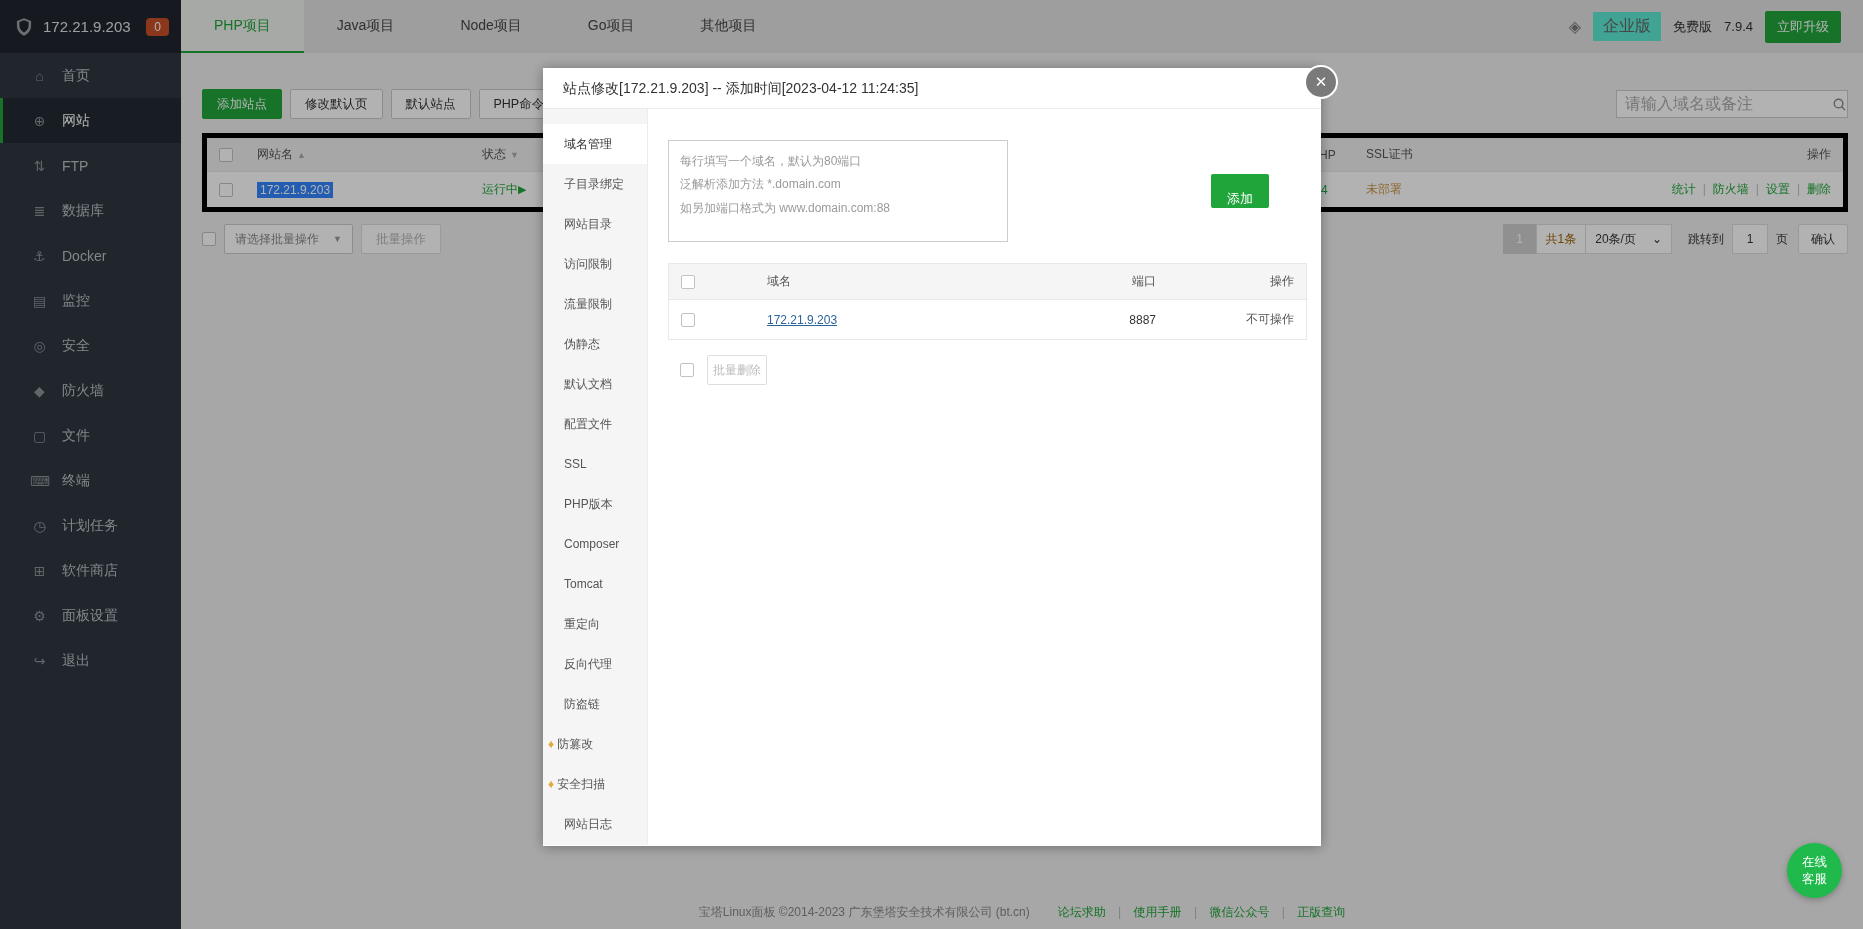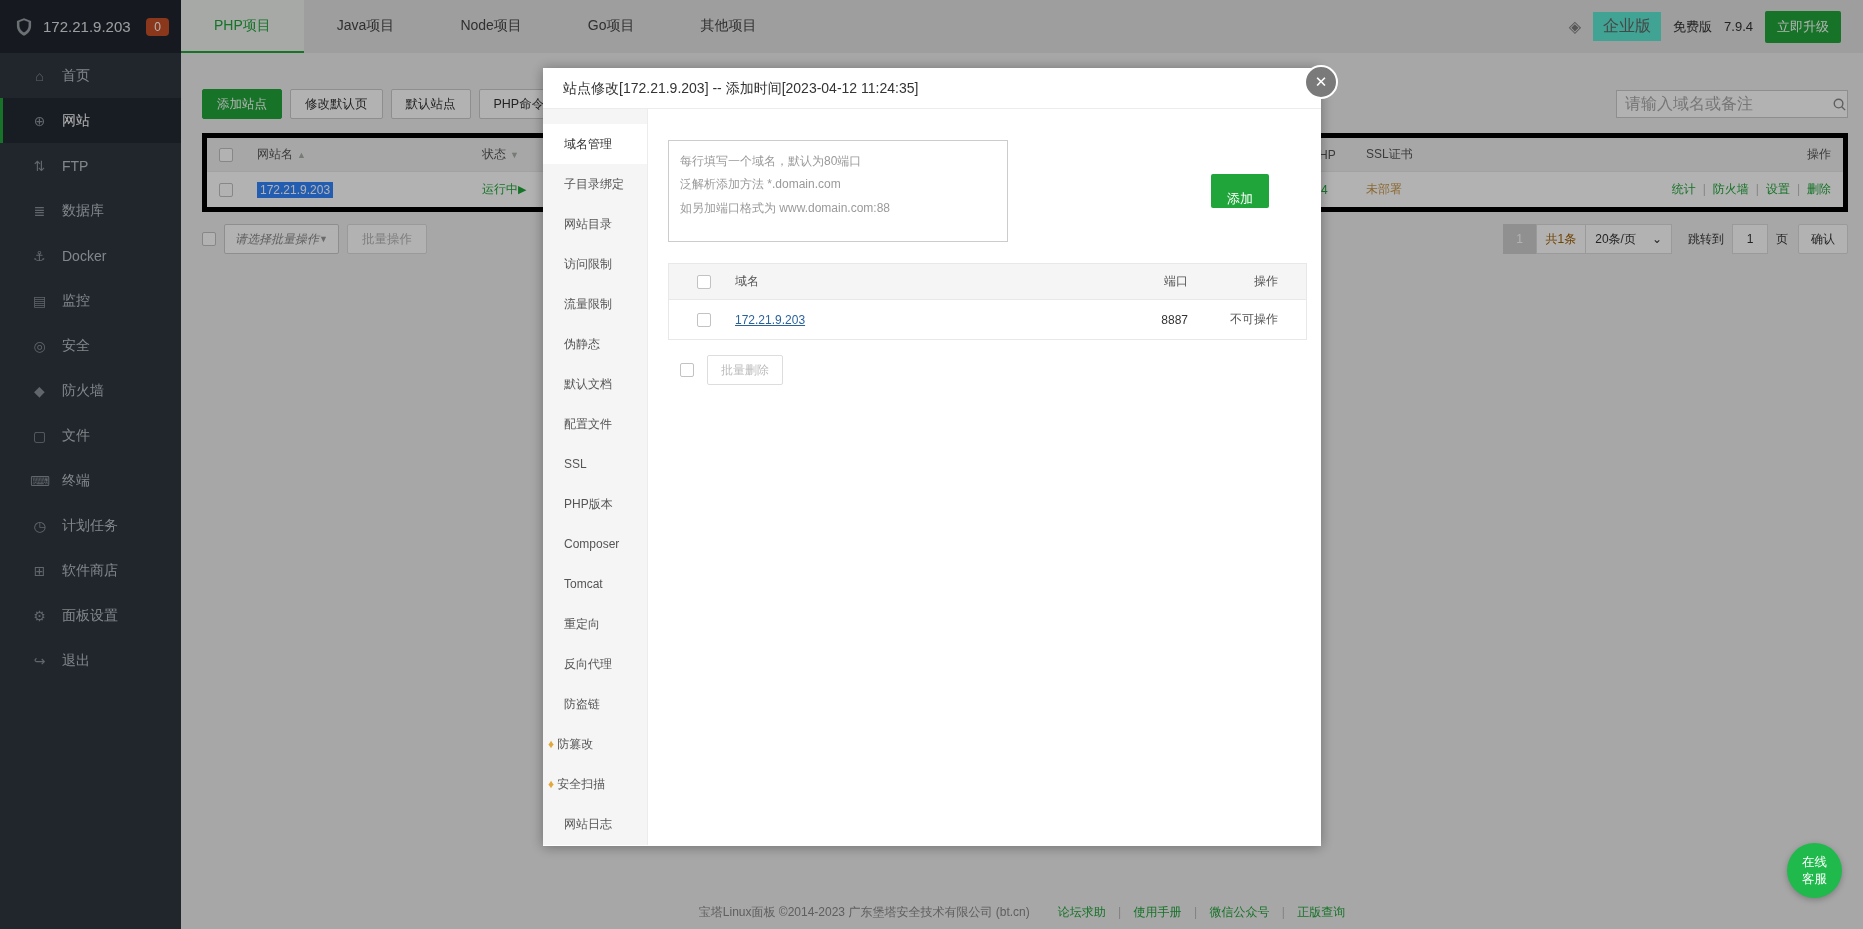--- a/index.html
+++ b/index.html
@@ -53,21 +53,21 @@
   .sort-ic { font-size:9px; color:#a8b0a8; margin-left:4px; }
   .sel-name { background:#3286ff; color:#fff; padding:1px 3px; cursor:pointer; }
   .status-run { color:#20a53a; cursor:pointer; }
   .play-ic { font-size:11px; }
   .php-val { color:#20a53a; }
   .ssl-val { color:#c9984b; cursor:pointer; }
   .act-link { color:#20a53a; cursor:pointer; }
   .sep { color:#c0c0c0; margin:0 7px; }
 
   .batch-row { margin-top:12px; display:flex; align-items:center; gap:8px; }
-  .fake-select { height:30px; border:1px solid #ccc; background:#fff; color:#888; display:inline-flex; align-items:center; padding:0 10px; border-radius:2px; cursor:pointer;font-style:italic; }
+  .fake-select { height:30px; border:1px solid #ccc; background:#fff; color:#888; display:inline-flex; align-items:center; gap:14px; padding:0 10px; border-radius:2px; cursor:pointer; }
   .fake-select .caret { font-size:9px; color:#999; }
   .pager { margin-left:auto; display:flex; align-items:center; }
   .pg-box { min-width:34px; height:30px; border:1px solid #ddd; background:#fff; display:inline-flex; align-items:center; justify-content:center; padding:0 9px; font-size:12px; color:#a16207; }
   .pg-box.current { background:#cfcfcf; color:#fff; border-color:#cfcfcf; cursor:default; }
   .pg-box + .pg-box { margin-left:-1px; }
   .pg-size { margin-left:8px; cursor:pointer; gap:16px; color:#333; }
   .jump-label { margin:0 8px 0 16px; color:#333; }
   .jump-input { width:36px; height:30px; border:1px solid #ddd; text-align:center; font-size:12px; color:#333; background:#fff; outline:none; font-family:inherit; }
   .page-unit { margin:0 10px 0 8px; }
   .confirm-btn { height:30px; padding:0 12px; border:1px solid #ddd; background:#fff; border-radius:2px; font-size:12px; color:#333; cursor:pointer; }
@@ -88,30 +88,30 @@
   .mtab.active { background:#fff; color:#333; }
   .mtab.pro { padding-left:5px; }
   .pro-ic { color:#e2a83d; margin-right:3px; font-size:12px; }
   .modal-content { flex:1; padding:31px 14px 0 20px; }
   .dom-form { display:flex; align-items:center; }
   .dom-form textarea { width:340px; height:102px; border:1px solid #ccc; padding:9px 11px; font-size:12px; line-height:1.95; color:#333; resize:none; outline:none; font-family:inherit; }
   .dom-form textarea::placeholder { color:#9a9a9a; }
   .add-btn { margin-left:auto; margin-right:38px; background:#20a53a; color:#fff; border:none; height:34px; padding:16px 16px; font-size:13px; border-radius:2px; cursor:pointer; }
 
   .dom-table { margin-top:21px; }
-  .dt-row { display:flex; align-items:center; padding:0 28px; }
+  .dt-row { display:flex; align-items:center; padding:0 12px;gap:48px; }
   .dt-head { height:37px; background:#f5f5f5; border:1px solid #e8e8e8; color:#555; }
   .dt-body { height:40px; border:1px solid #e8e8e8; border-top:none; }
   .dt-cb { width:38px; }
   .dt-domain { flex:1; }
   .dt-port { width:70px; text-align:right; padding-right:14px; }
   .dt-act { width:76px; text-align:right; color:#555; }
   .dom-link { color:#2b639c; text-decoration:underline; cursor:pointer; }
   .dt-batch { margin-top:15px; display:flex; align-items:center; gap:13px; padding-left:12px; }
-  .batch-del { height:30px; padding:0 13px; border:1px solid #ddd; background:#fff; color:#bbb; font-size:12px; border-radius:2px; cursor:default; }
+  .batch-del { height:30px; padding:0 5px; border:1px solid #ddd; background:#fff; color:#bbb; font-size:12px; border-radius:2px; cursor:default; }
 
   
   .support-fab { position:fixed; right:21px; bottom:31px; width:55px; height:55px; border-radius:50%; background:#1fb94c; color:#fff; z-index:70; display:flex; flex-direction:column; align-items:center; justify-content:center; font-size:12.5px; line-height:1.35; cursor:pointer; box-shadow:0 2px 6px rgba(0,0,0,0.25); }
 </style>
 </head>
 <body>
 
 <div class="page">
 
   <aside class="sidebar">

